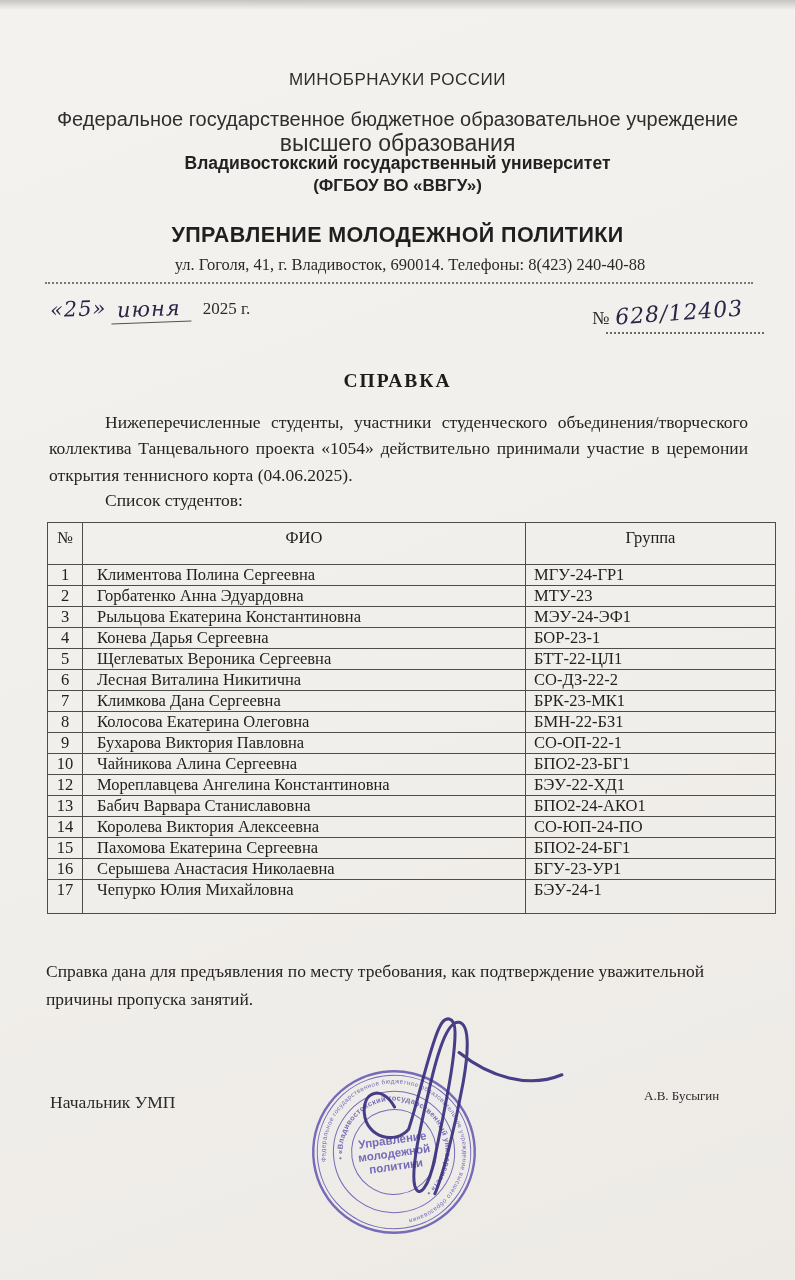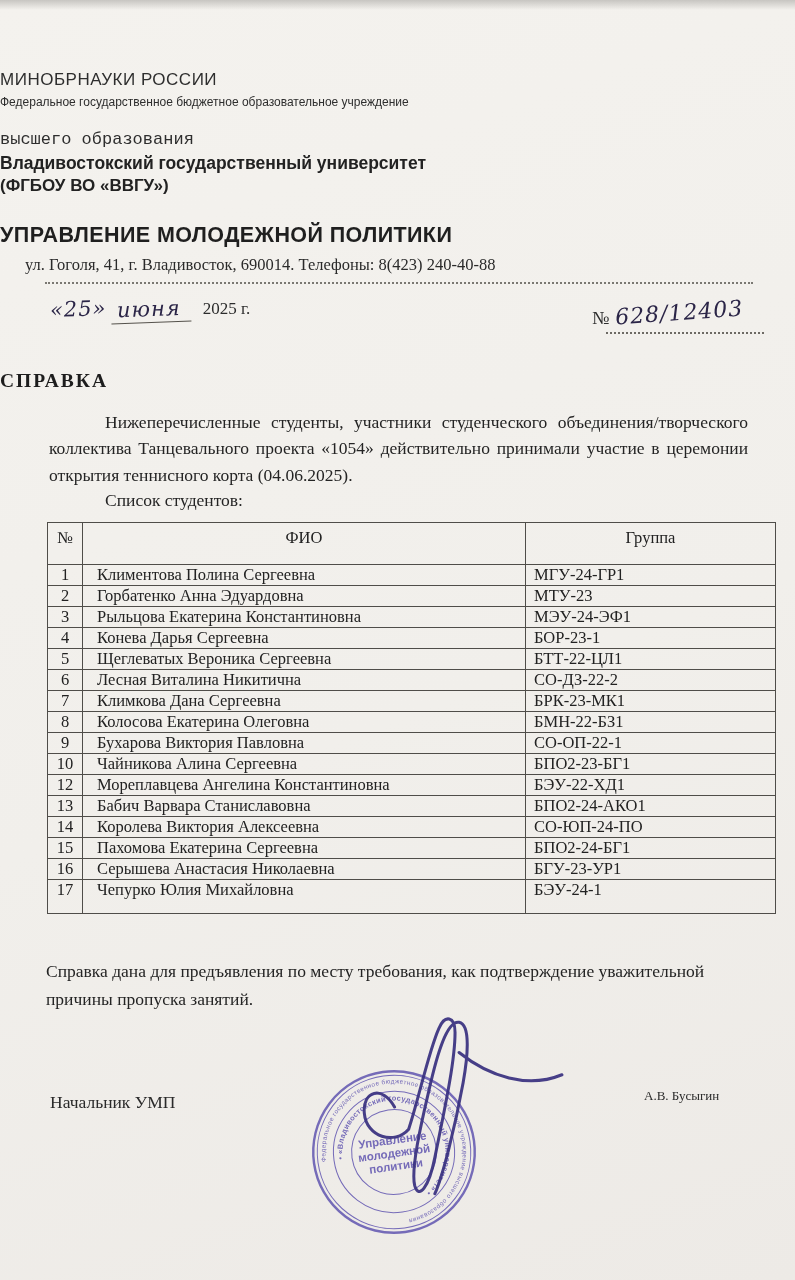--- a/index.html
+++ b/index.html
@@ -13,27 +13,27 @@
   }
   .page {
     position:absolute; inset:0;
     background:linear-gradient(160deg,#f4f2ee 0%, #f1efeb 55%, #edeae6 100%);
   }
   .scan-edge-top {
     position:absolute; top:0; left:0; right:0; height:10px;
     background:linear-gradient(#c7c5c1, rgba(199,197,193,0));
   }
   .abs { position:absolute; }
-  .ctr { left:0; right:0; }
+  .ctr { left:0; right:0; text-align:center; }
   .sans { font-family:"Liberation Sans", sans-serif; }
   .serif { font-family:"Liberation Serif", serif; }
 
   .ministry   { top:70px;  font-size:17px; letter-spacing:.5px; color:#2e2e2e; }
-  .org1       { top:95px; font-size:12px; color:#2e2e2e; }
-  .org2       { top:130px; font-size:17px; color:#2e2e2e;font-family:Liberation Mono, monospace; }
+  .org1       { top:108px; font-size:20px; color:#2e2e2e; }
+  .org2       { top:130px; font-size:23px; color:#2e2e2e; }
   .orgname    { top:153px; font-size:17.5px; font-weight:bold; color:#222; }
   .orgabbr    { top:176px; font-size:17px;  font-weight:bold; color:#222; }
   .dept       { top:223px; font-size:21.5px; font-weight:bold; letter-spacing:.4px; color:#1f1f1f; }
   .addr       { top:255px; font-size:16.5px; color:#2a2a2a;margin-left:25px; }
 
   .sepline {
     top:282px; left:45px; width:708px; height:0;
     border-top:2px dotted #7a7872;
   }
 

